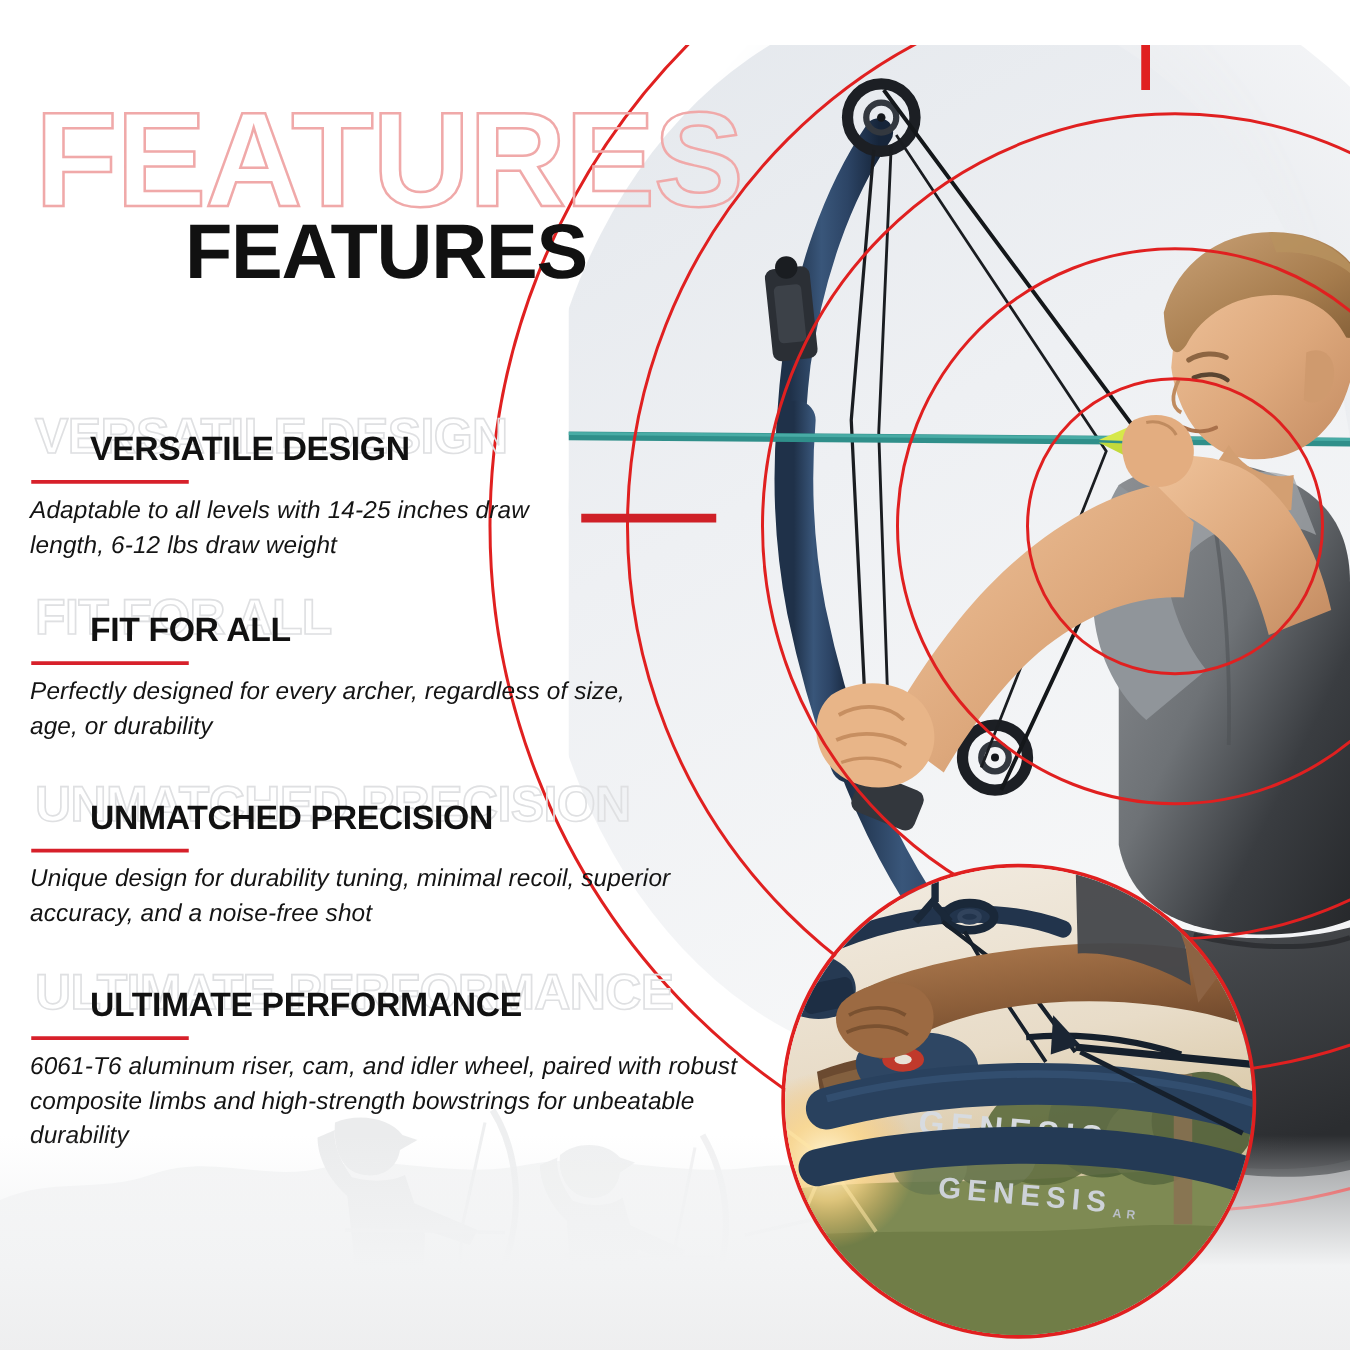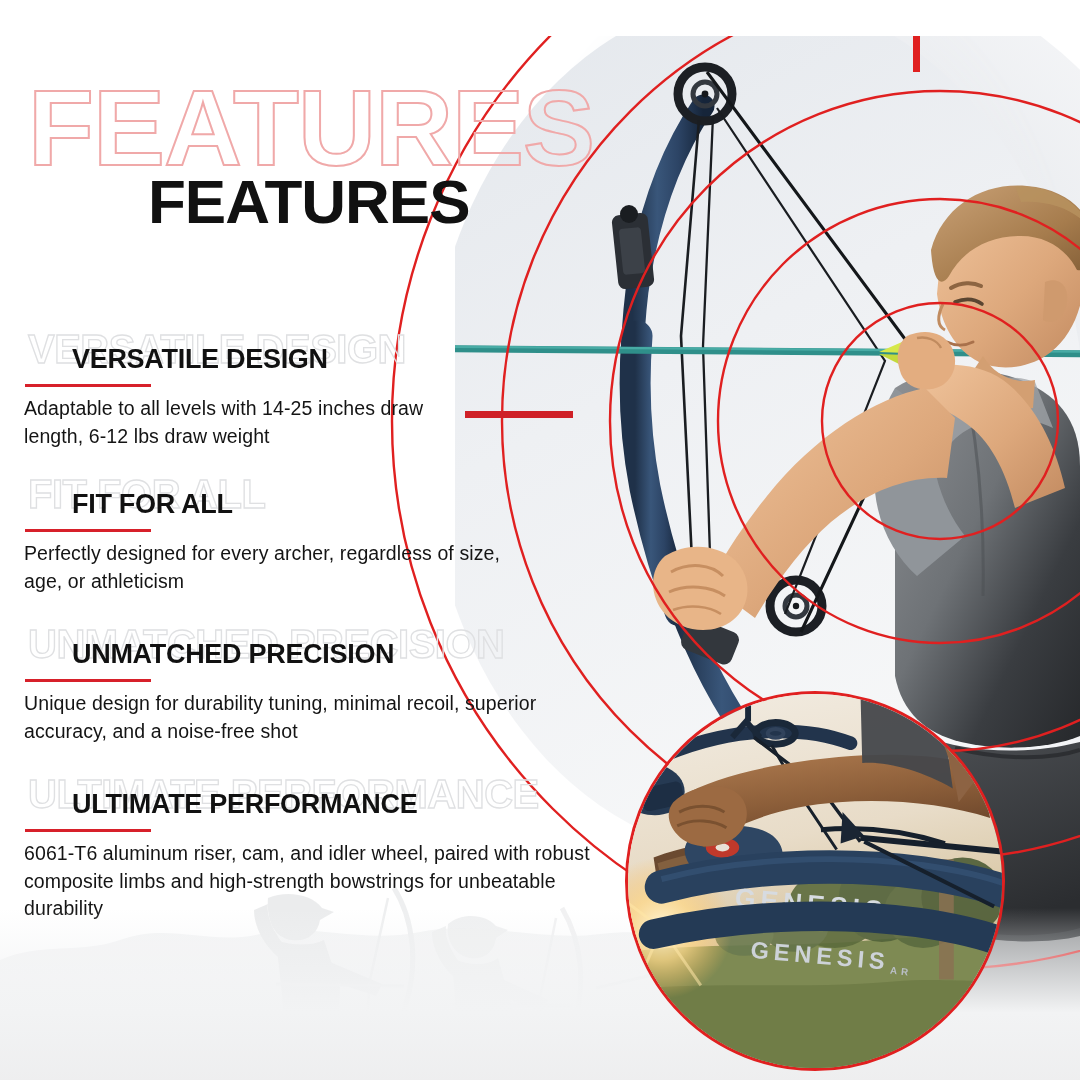--- a/index.html
+++ b/index.html
@@ -71,21 +71,21 @@
     position:absolute; left:72px; top:17px;
     font-size:27px; font-weight:700; letter-spacing:-.3px; line-height:1;
     color:#111111; white-space:nowrap;
   }
   .f-rule{
     position:absolute; left:25px; top:55px; width:126px; height:3px;
     background:#d7202a;
   }
   .f-body{
     position:absolute; left:24px; top:66px; width:590px;
-    font-size:19.5px; font-weight:400;
+    font-size:19.5px; font-style:italic; font-weight:400;
     line-height:1.42; color:#141414; letter-spacing:.1px;
   }
 
   
   .inset{
     position:absolute; left:625px; top:655px; width:380px; height:380px;
     border-radius:50%; border:3px solid #e02020; overflow:hidden;
     box-sizing:border-box;
   }
   .inset svg{ display:block; width:100%; height:100%; }
@@ -269,21 +269,21 @@
     <div class="f-ghost">VERSATILE DESIGN</div>
     <div class="f-head">VERSATILE DESIGN</div>
     <div class="f-rule"></div>
     <div class="f-body" style="width:400px;">Adaptable to all levels with 14-25 inches draw length, 6-12 lbs draw weight</div>
   </div>
 
   <div class="feature" style="top:438px;">
     <div class="f-ghost">FIT FOR ALL</div>
     <div class="f-head">FIT FOR ALL</div>
     <div class="f-rule"></div>
-    <div class="f-body" style="width:500px;">Perfectly designed for every archer, regardless of size, age, or athleticism</div>
+    <div class="f-body" style="width:500px;">Perfectly designed for every archer, regardless of size, age, or durability</div>
   </div>
 
   <div class="feature" style="top:588px;">
     <div class="f-ghost">UNMATCHED PRECISION</div>
     <div class="f-head">UNMATCHED PRECISION</div>
     <div class="f-rule"></div>
     <div class="f-body" style="width:530px;">Unique design for durability tuning, minimal recoil, superior accuracy, and a noise-free shot</div>
   </div>
 
   <div class="feature" style="top:738px;">

